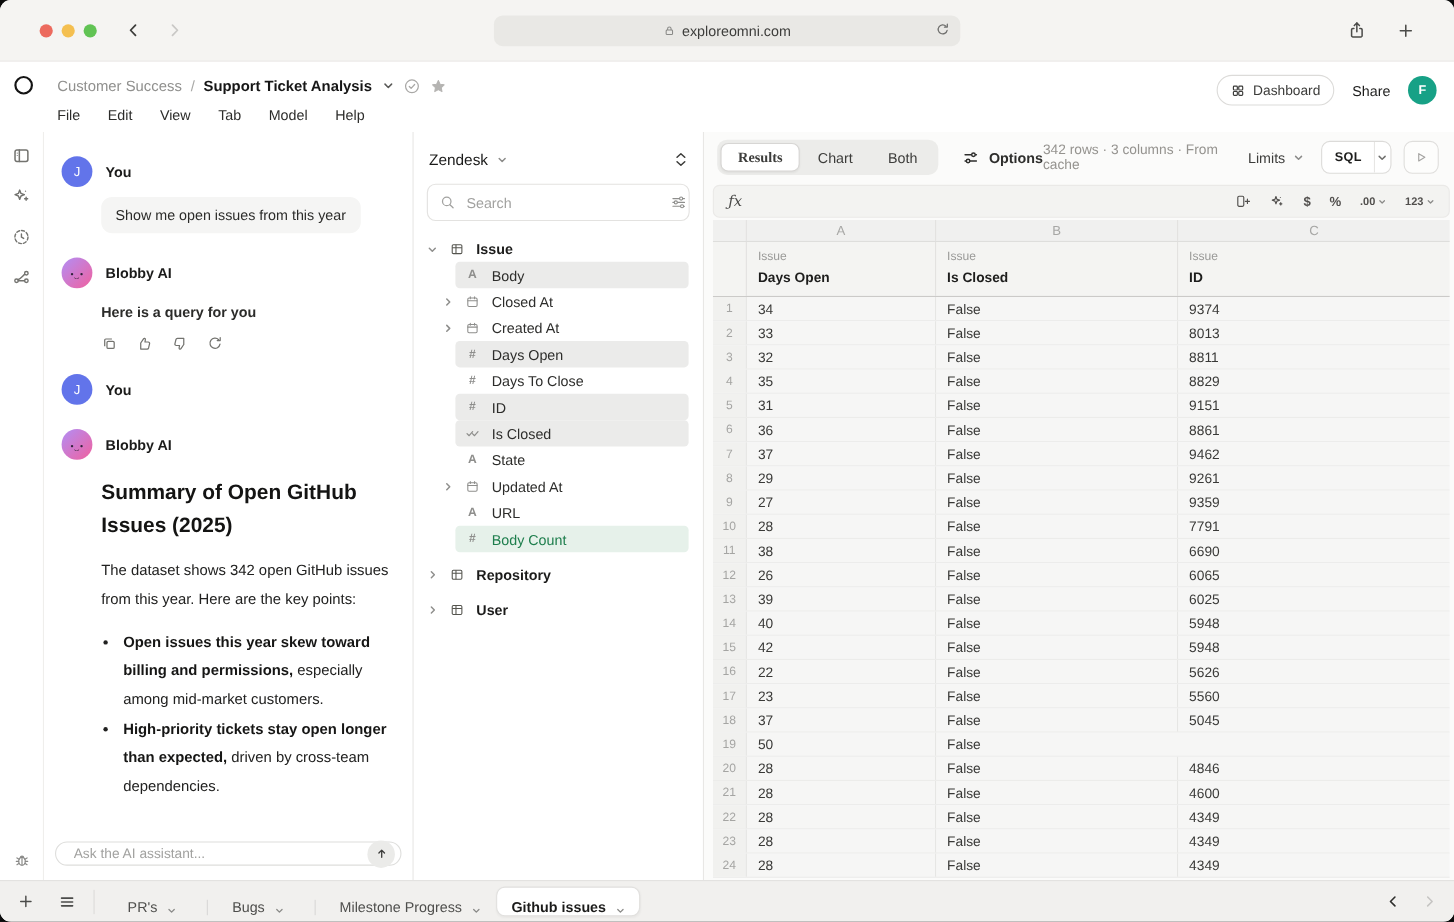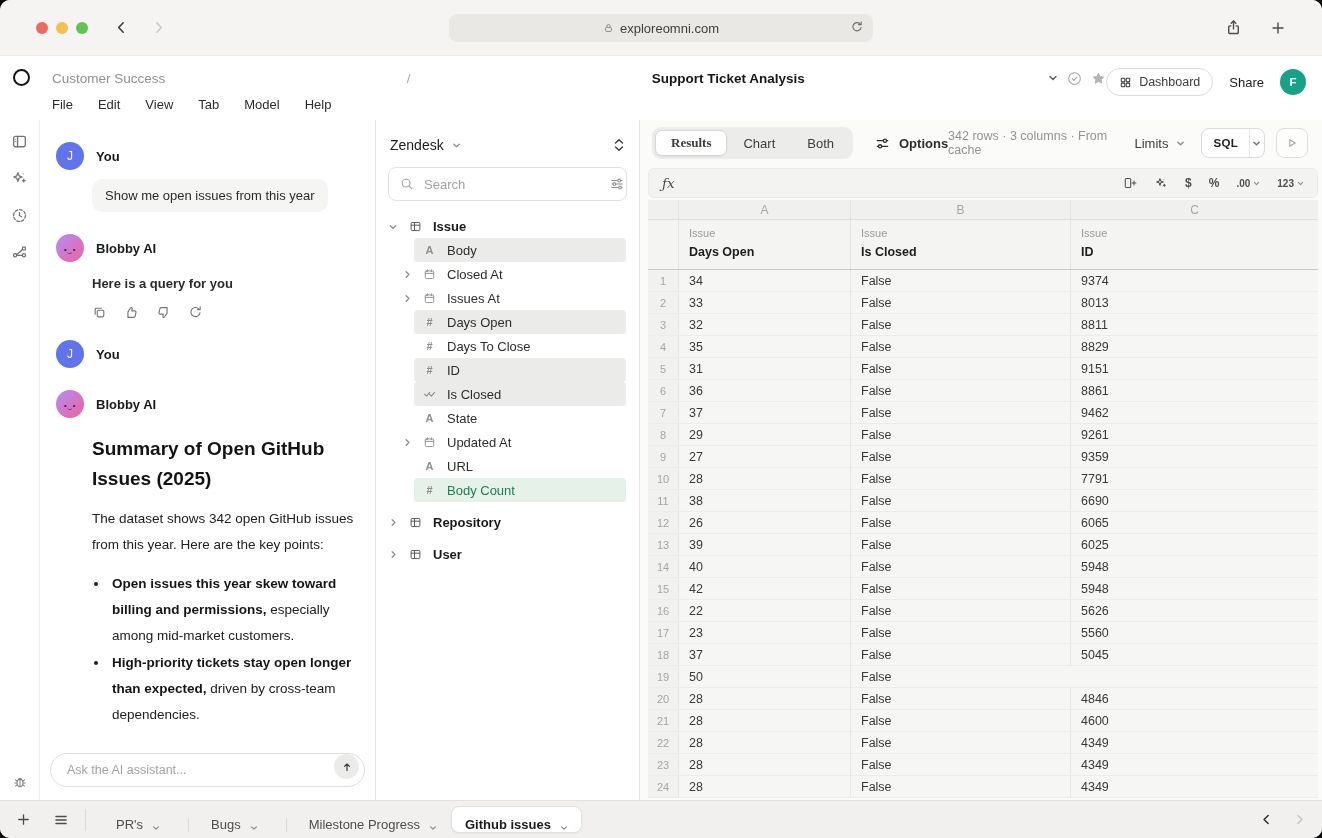--- a/index.html
+++ b/index.html
@@ -19,21 +19,21 @@
   .urlbar .lock { color:#8a8a88; }
   .url-refresh { position:absolute; right:9px; top:6px; color:#6f6f6d; }
   .chrome-right { margin-left:auto; display:flex; gap:28px; align-items:center; color:#4c4c4a; }
 
   
   .appbar { display:flex; padding:9px 16px 0 13px; background:#fff; height:64px; }
   .logo { width:39px; padding-top:4px; }
   .logo-circle { width:17px; height:17px; border:2.6px solid #141414; border-radius:50%; }
   .logo-underline { width:20px; height:3px; border-radius:2px; margin-top:3px; }
   .hmain { flex:1; }
-  .crumbrow { display:flex; align-items:center; gap:8px; height:26px;justify-content:space-between; }
+  .crumbrow { display:flex; align-items:center; gap:8px; height:26px; }
   .crumb-folder { color:#90908e; font-size:13.5px; }
   .crumb-sep { color:#a9a9a7; font-size:13.5px; }
   .crumb-title { color:#161616; font-size:13.5px; font-weight:700; }
   .crumb-icons { display:flex; align-items:center; gap:9px; color:#a9a8a6; margin-left:2px; }
   .menurow { display:flex; gap:25px; margin-top:6px; font-size:13px; color:#2c2c2a; }
   .menu-item { cursor:default; }
   .hright { display:flex; align-items:center; gap:16px; height:30px; margin-top:2px; }
   .dash-btn { display:flex; align-items:center; gap:7px; height:28px; padding:0 12px; border:1px solid #dcdbd9; border-radius:14px; background:#fff; font-size:12.5px; color:#3c3c3a; }
   .share-lbl { font-size:13px; color:#1d1d1c; }
   .avatar-f { width:26px; height:26px; border-radius:50%; color:#fff; font-size:11.5px; font-weight:700; display:flex; align-items:center; justify-content:center; }
@@ -54,21 +54,21 @@
   .msg-name { font-weight:700; font-size:13px; color:#1b1b1a; }
   .bubble { margin-left:36px; background:#f5f5f4; border-radius:10px; padding:9px 13px; font-size:13px; color:#2b2b29; width:fit-content; max-width:256px; }
   .ai-text { margin-left:36px; font-size:13px; color:#2b2b29; margin-top:14px;font-weight:bold; }
   .actions { margin-left:36px; display:flex; gap:17px; color:#73736f; margin-top:14px; margin-bottom:4px; }
   .ai-rich { margin-left:36px; }
   .sum-title { font-size:19px; font-weight:700; color:#141413; line-height:1.58; margin:16px 0 12px; }
   .sum-intro { font-size:13.5px; line-height:1.95; color:#212120; margin:0; }
   .points { margin:12px 0 0; padding-left:17px; font-size:13.5px; line-height:1.95; color:#212120; }
   .points li { padding-left:3px; }
   .points b { font-weight:700; color:#161615; }
-  .ask { position:absolute; left:10px; right:10px; bottom:13px; height:34px; border:1px solid #dededc; border-radius:17px; background:#fff; display:flex; padding:0 5px 0 14px;gap:24px; }
+  .ask { position:absolute; left:10px; right:10px; bottom:13px; height:22px; border:1px solid #dededc; border-radius:17px; background:#fff; display:flex; align-items:center; padding:0 5px 0 14px;gap:24px; }
   .ask input { border:none; outline:none; flex:1; font-size:12.5px; color:#333; background:transparent; font-family:inherit; }
   .ask input::placeholder { color:#a2a2a0; }
   .send { width:25px; height:25px; border-radius:50%; background:#ebebe9; display:flex; align-items:center; justify-content:center; color:#3c3c3a; flex:none; }
 
   
   .fieldspanel { width:264px; border-right:1px solid #e8e7e5; padding:11px 0 0; background:#fff; }
   .fp-head { display:flex; align-items:center; padding:0 14px; height:28px; }
   .fp-title { font-weight:400; font-size:14px; color:#1b1b1a; }
   .fp-caret { color:#6f6f6d; margin-left:8px; }
   .fp-unfold { margin-left:auto; color:#3c3c3a; }
@@ -457,21 +457,21 @@
             </span>
             <span class="tree-pill">
 
               <span class="f-ic date">
                 <svg width="13" height="13" viewBox="0 0 16 16" fill="none" stroke="currentColor" stroke-width="1.2" stroke-linecap="round">
                   <rect x="2.8" y="3.6" width="10.4" height="9.4" rx="1.4"></rect>
                   <path d="M2.8 6.6h10.4M5.6 2.2v2.2M10.4 2.2v2.2"></path>
                 </svg>
               </span>
 
-              <span class="tree-label">Issues At</span>
+              <span class="tree-label">Created At</span>
             </span>
           </div>
 
           <div class="tree-row ic-number ch-none ind-1 hl-gray">
             <span class="tree-chevron">
               <svg width="9" height="9" viewBox="0 0 10 10" fill="none" stroke="currentColor" stroke-width="1.5" stroke-linecap="round" stroke-linejoin="round">
                 <path d="M3.5 2l3 3-3 3"></path>
               </svg>
             </span>
             <span class="tree-pill">

